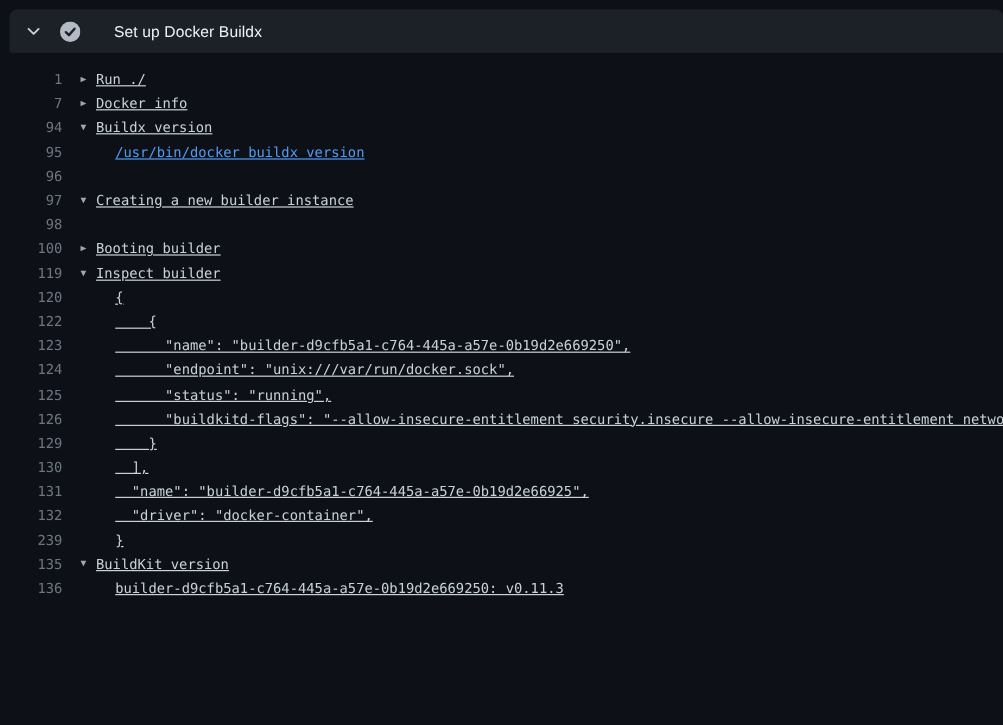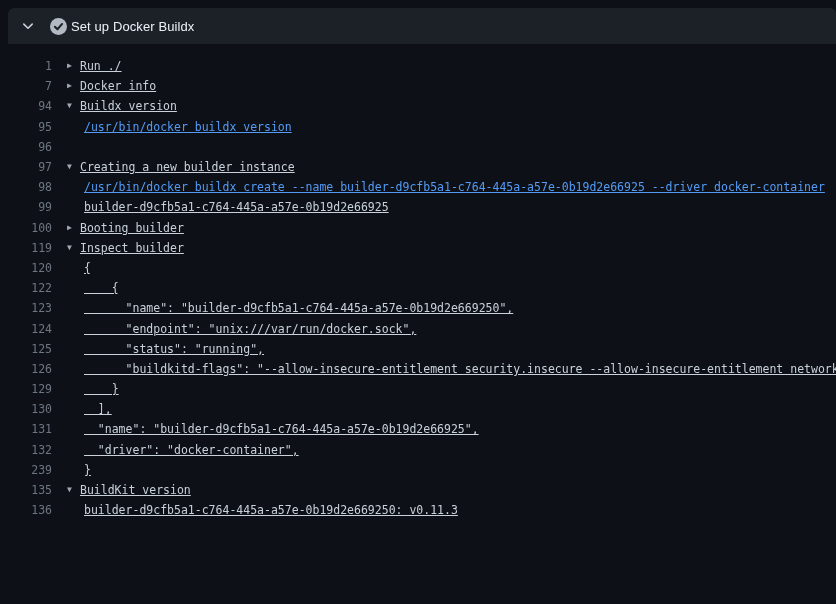--- a/index.html
+++ b/index.html
@@ -18,32 +18,32 @@
   .stage{width:836px;height:604px;position:relative;}
   .step-header{
     position:absolute;left:8px;top:8px;right:0;height:36px;
     background:var(--header-bg);
     border-radius:6px 6px 0 0;
     display:flex;align-items:center;
     cursor:pointer;
   }
   .chev{width:16px;height:16px;margin-left:12px;display:flex;align-items:center;justify-content:center;flex:0 0 auto;}
   .check{width:17px;height:17px;margin-left:14px;display:flex;align-items:center;justify-content:center;flex:0 0 auto;}
-  .title{margin-left:4px;font-size:13px;font-weight:500;color:var(--title-color);letter-spacing:.1px;}
+  .title{margin-left:28px;font-size:13px;font-weight:500;color:var(--title-color);letter-spacing:.1px;}
   .log{
     position:absolute;left:0;top:44px;right:0;bottom:0;
     padding-top:12px;
     font-family:"DejaVu Sans Mono","Liberation Mono",monospace;
     font-size:11.5px;
   }
   .row{display:flex;height:20.2px;align-items:center;white-space:pre;}
   .num{flex:0 0 52px;text-align:right;color:var(--line-number);cursor:pointer;}
   .arr{flex:0 0 28px;padding-left:15px;font-size:8px;color:var(--arrow-color);line-height:1;}
   .txt{color:var(--log-text);text-decoration:underline;}
-  .row.content .txt{margin-left:4px;}
+  .row.content .txt{margin-left:16px;}
   .txt.cmd{color:var(--command-blue);}
 </style>
 </head>
 <body>
 
 <div class="stage">
 
   <div class="step-header">
     <span class="chev">
       <svg width="14" height="14" viewBox="0 0 16 16">
@@ -85,26 +85,20 @@
     <span class="arr"></span>
   </div>
       <div class="row">
     <span class="num">97</span>
     <span class="arr">▼</span>
     <span class="txt">Creating a new builder instance</span>
   </div>
       <div class="row content">
     <span class="num">98</span>
     <span class="arr"></span>
-    <span class="txt cmd">/usr/bin/docker buildx create --name builder-d9cfb5a1-c764-445a-a57e-0b19d2e66925 --driver docker-container</span>
-  </div>
-      <div class="row content">
-    <span class="num">99</span>
-    <span class="arr"></span>
-    <span class="txt">builder-d9cfb5a1-c764-445a-a57e-0b19d2e66925</span>
   </div>
       <div class="row">
     <span class="num">100</span>
     <span class="arr">▶</span>
     <span class="txt">Booting builder</span>
   </div>
       <div class="row">
     <span class="num">119</span>
     <span class="arr">▼</span>
     <span class="txt">Inspect builder</span>

